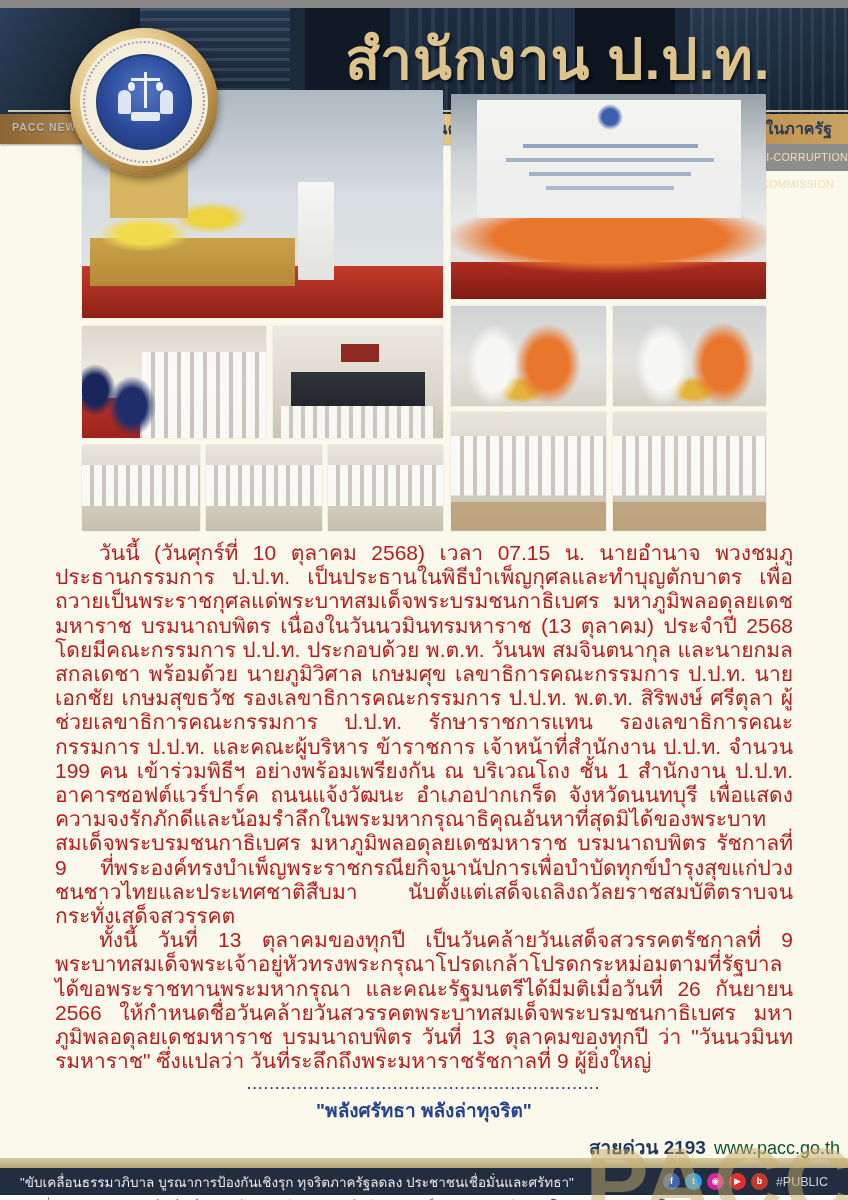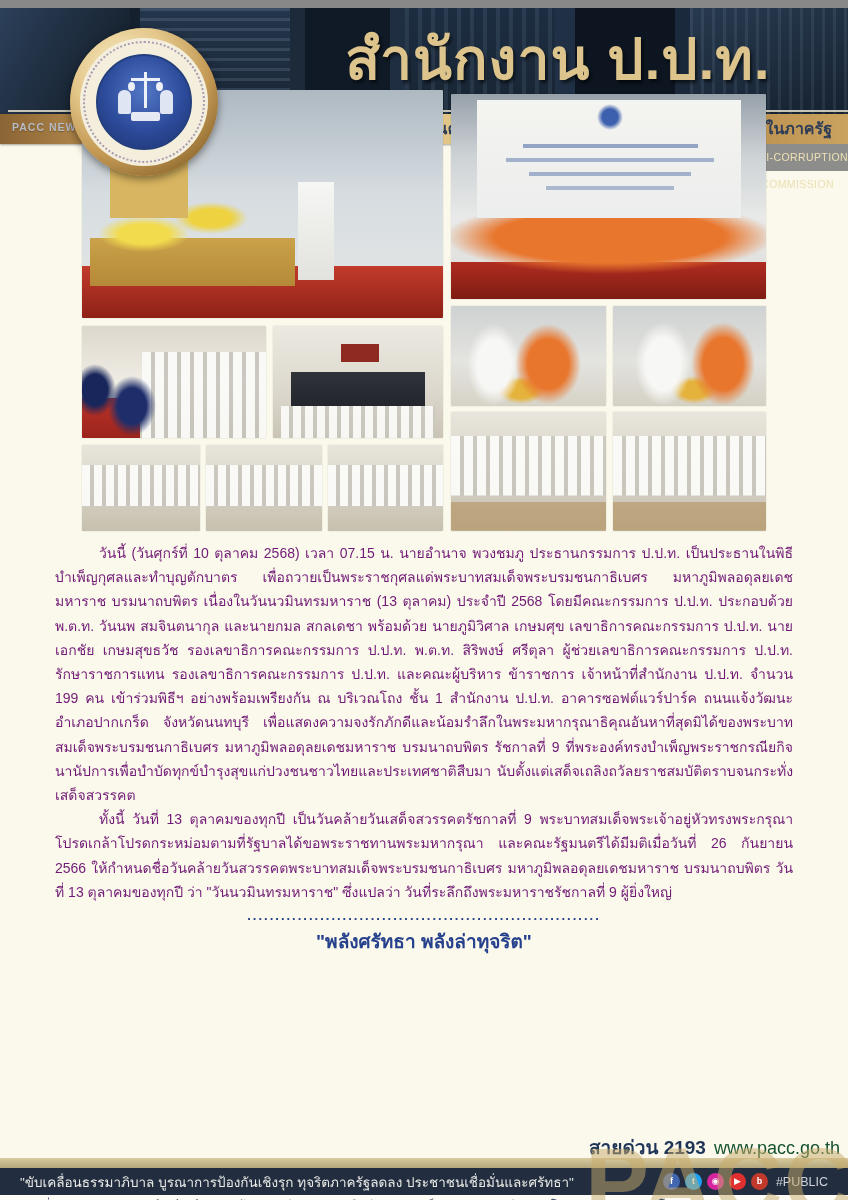--- a/index.html
+++ b/index.html
@@ -103,21 +103,21 @@
   .ph9{left:246px;top:355px;width:115px;height:86px;}
   .ph10{left:369px;top:322px;width:155px;height:119px;background:
     linear-gradient(rgba(173,133,74,.5),rgba(173,133,74,.5)) 0 100% / 100% 24% no-repeat,
     repeating-linear-gradient(90deg,rgba(251,251,249,.95) 0 9px,rgba(199,196,188,.8) 9px 13px) 0 40% / 100% 50% no-repeat,
     linear-gradient(180deg,#e8e5dc 0%,#d9d5c9 45%,#c6c0ae 100%);}
   .ph11{left:531px;top:322px;width:153px;height:119px;background:
     linear-gradient(rgba(173,133,74,.5),rgba(173,133,74,.5)) 0 100% / 100% 24% no-repeat,
     repeating-linear-gradient(90deg,rgba(251,251,249,.95) 0 9px,rgba(199,196,188,.8) 9px 13px) 0 40% / 100% 50% no-repeat,
     linear-gradient(180deg,#e8e5dc 0%,#d9d5c9 45%,#c6c0ae 100%);}
 
-  .body-text{margin:0 55px;color:#701a75;font-size:14px;line-height:24.2px;text-align:justify;}
+  .body-text{margin:0 55px;color:#b91c1c;font-size:21px;line-height:24.2px;text-align:justify;}
   .body-text p{margin:0;text-indent:44px;}
   .sep-dots{text-align:center;color:#26418c;font-size:13px;letter-spacing:2px;line-height:12px;margin-top:6px;font-weight:bold;}
   .slogan{text-align:center;color:#26418c;font-size:19px;font-weight:bold;margin-top:4px;}
   .hotline-row{position:absolute;right:8px;top:1124px;z-index:2;}
   .hotline{font-size:19px;font-weight:bold;color:#1f3557;}
   .website{font-size:18px;color:#14532d;margin-left:8px;}
 
   
   .gold-strip{position:absolute;left:0;top:1150px;width:848px;height:10px;
               background:linear-gradient(180deg,#d9cb9f,#b3a67c);z-index:2;}

